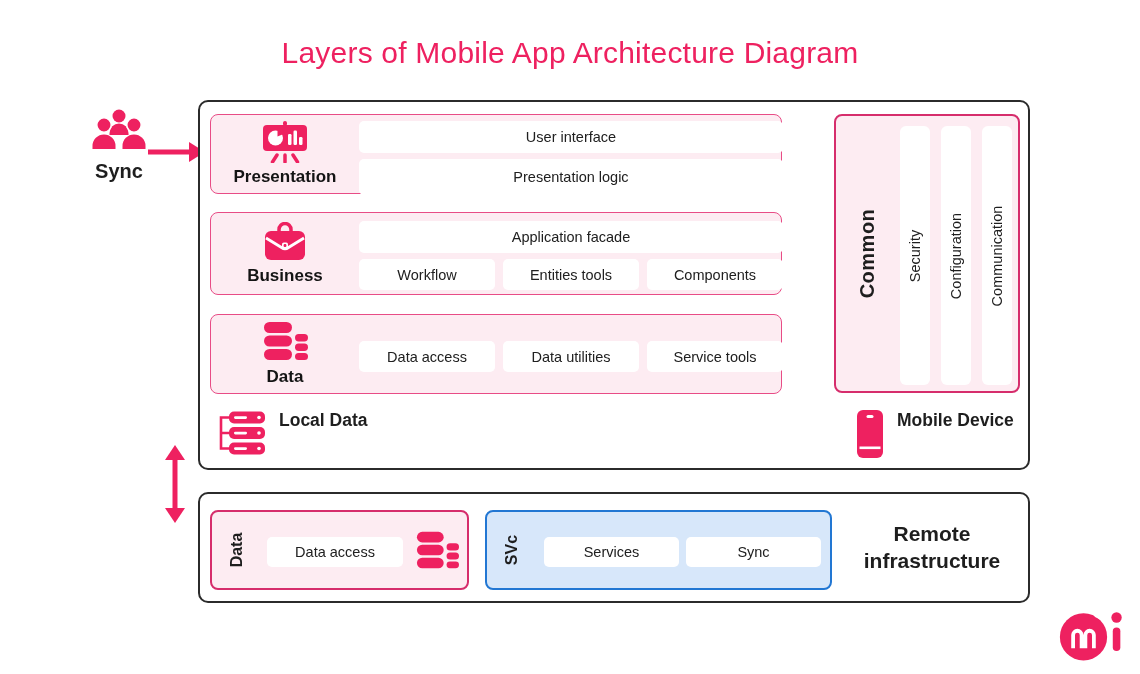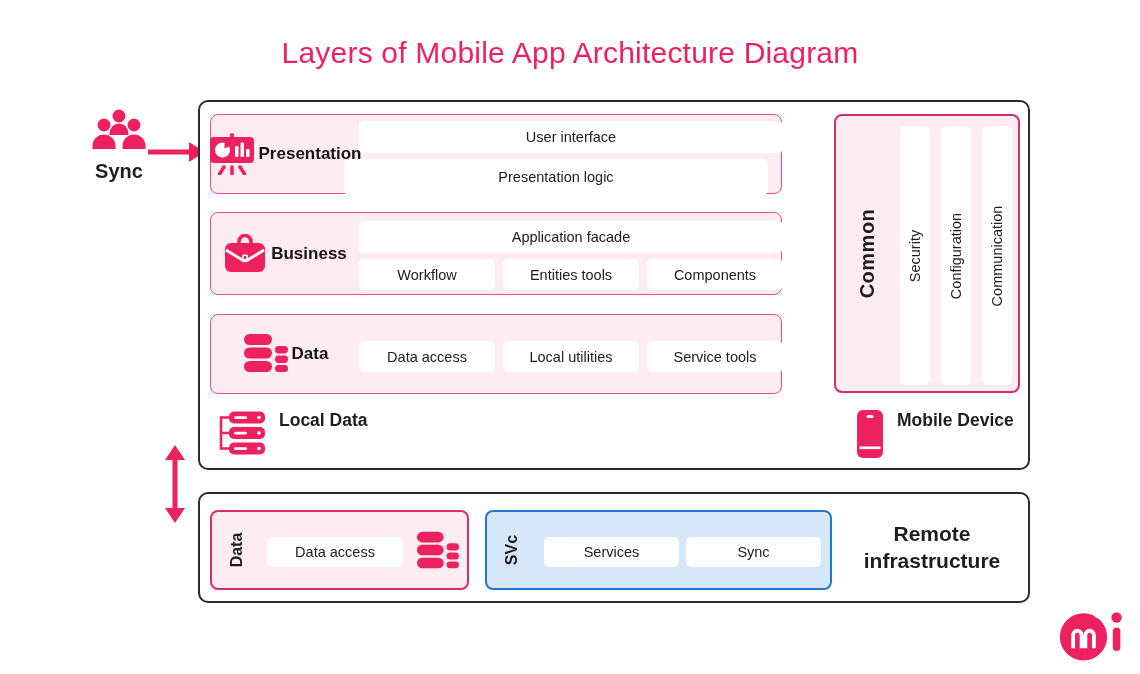--- a/index.html
+++ b/index.html
@@ -17,21 +17,21 @@
 
   
   .outer-box{position:absolute;background:#fff;border:2px solid #2B2B2B;border-radius:10px}
   #main-box{left:198px;top:100px;width:832px;height:370px}
   #bottom-box{left:198px;top:492px;width:832px;height:111px}
 
   
   .pink-box{position:absolute;background:var(--pink-bg);
             border:1.5px solid var(--pink-border);border-radius:8px}
   .layer-left{position:absolute;left:0;top:0;width:148px;height:100%;
-              display:flex;flex-direction:row;align-items:center;justify-content:center;gap:4px}
+              display:flex;flex-direction:column;align-items:center;justify-content:center;gap:4px}
   .layer-label{font-size:17px;font-weight:bold;color:#141414}
 
   .chip{background:#fff;border-radius:5px;display:flex;align-items:center;justify-content:center;
         font-size:14.5px;font-weight:500;color:#202020;white-space:nowrap}
   .chip-abs{position:absolute}
   .chip-row{position:absolute;display:flex;gap:8px}
   .chip-row .chip{flex:1;height:31px}
 
   
   #common-box{left:634px;top:12px;width:186px;height:279px;border-width:2px;border-color:var(--crimson-border)}
@@ -109,21 +109,21 @@
             <rect x="31.5" y="9.5" width="3.5" height="14.5" rx="1.2" fill="#fff"></rect>
             <rect x="37" y="16" width="3.5" height="8" rx="1.2" fill="#fff"></rect>
             <path d="M15 34 L10.5 41" stroke="currentColor" stroke-width="3.5" stroke-linecap="round"></path>
             <path d="M23 34 L23 41" stroke="currentColor" stroke-width="3.5" stroke-linecap="round"></path>
             <path d="M31 34 L35.5 41" stroke="currentColor" stroke-width="3.5" stroke-linecap="round"></path>
           </svg>
         </span>
         <span class="layer-label">Presentation</span>
       </div>
       <div class="chip chip-abs" style="left:148px;top:6px;width:424px;height:32px">User interface</div>
-      <div class="chip chip-abs" style="left:133px;top:44px;width:424px;height:36px">Presentation logic</div>
+      <div class="chip chip-abs" style="left:148px;top:44px;width:424px;height:36px">Presentation logic</div>
     </div>
 
     <div class="pink-box" style="left:10px;top:110px;width:572px;height:83px">
       <div class="layer-left">
         <span class="icon">
           <svg width="44" height="40" viewBox="0 0 44 40" fill="currentColor">
             <path d="M16 10 V7.5 a6 6 0 0 1 12 0 V10" stroke="currentColor" stroke-width="3.5" fill="none"></path>
             <rect x="2" y="9" width="40" height="29" rx="6"></rect>
             <path d="M3 16 L18.5 25.5 a6 6 0 0 0 7 0 L41 16" stroke="#fff" stroke-width="2.8" fill="none"></path>
             <rect x="19" y="20.5" width="6" height="6" rx="1.8" fill="#fff"></rect>
@@ -149,21 +149,21 @@
             <rect x="2" y="28" width="28" height="11" rx="5.5"></rect>
             <rect x="33" y="13" width="13" height="7.5" rx="3.7"></rect>
             <rect x="33" y="22.5" width="13" height="7.5" rx="3.7"></rect>
             <rect x="33" y="32" width="13" height="7" rx="3.5"></rect>
           </svg>
         </span>
         <span class="layer-label">Data</span>
       </div>
       <div class="chip-row" style="left:148px;top:26px;width:424px">
         <div class="chip">Data access</div>
-        <div class="chip">Local utilities</div>
+        <div class="chip">Data utilities</div>
         <div class="chip">Service tools</div>
       </div>
     </div>
 
     <div class="pink-box" id="common-box">
       <div class="vwrap" id="common-label-wrap">
         <span class="vlabel">Common</span>
       </div>
       <div id="common-cols">
         <div class="common-col vwrap">

